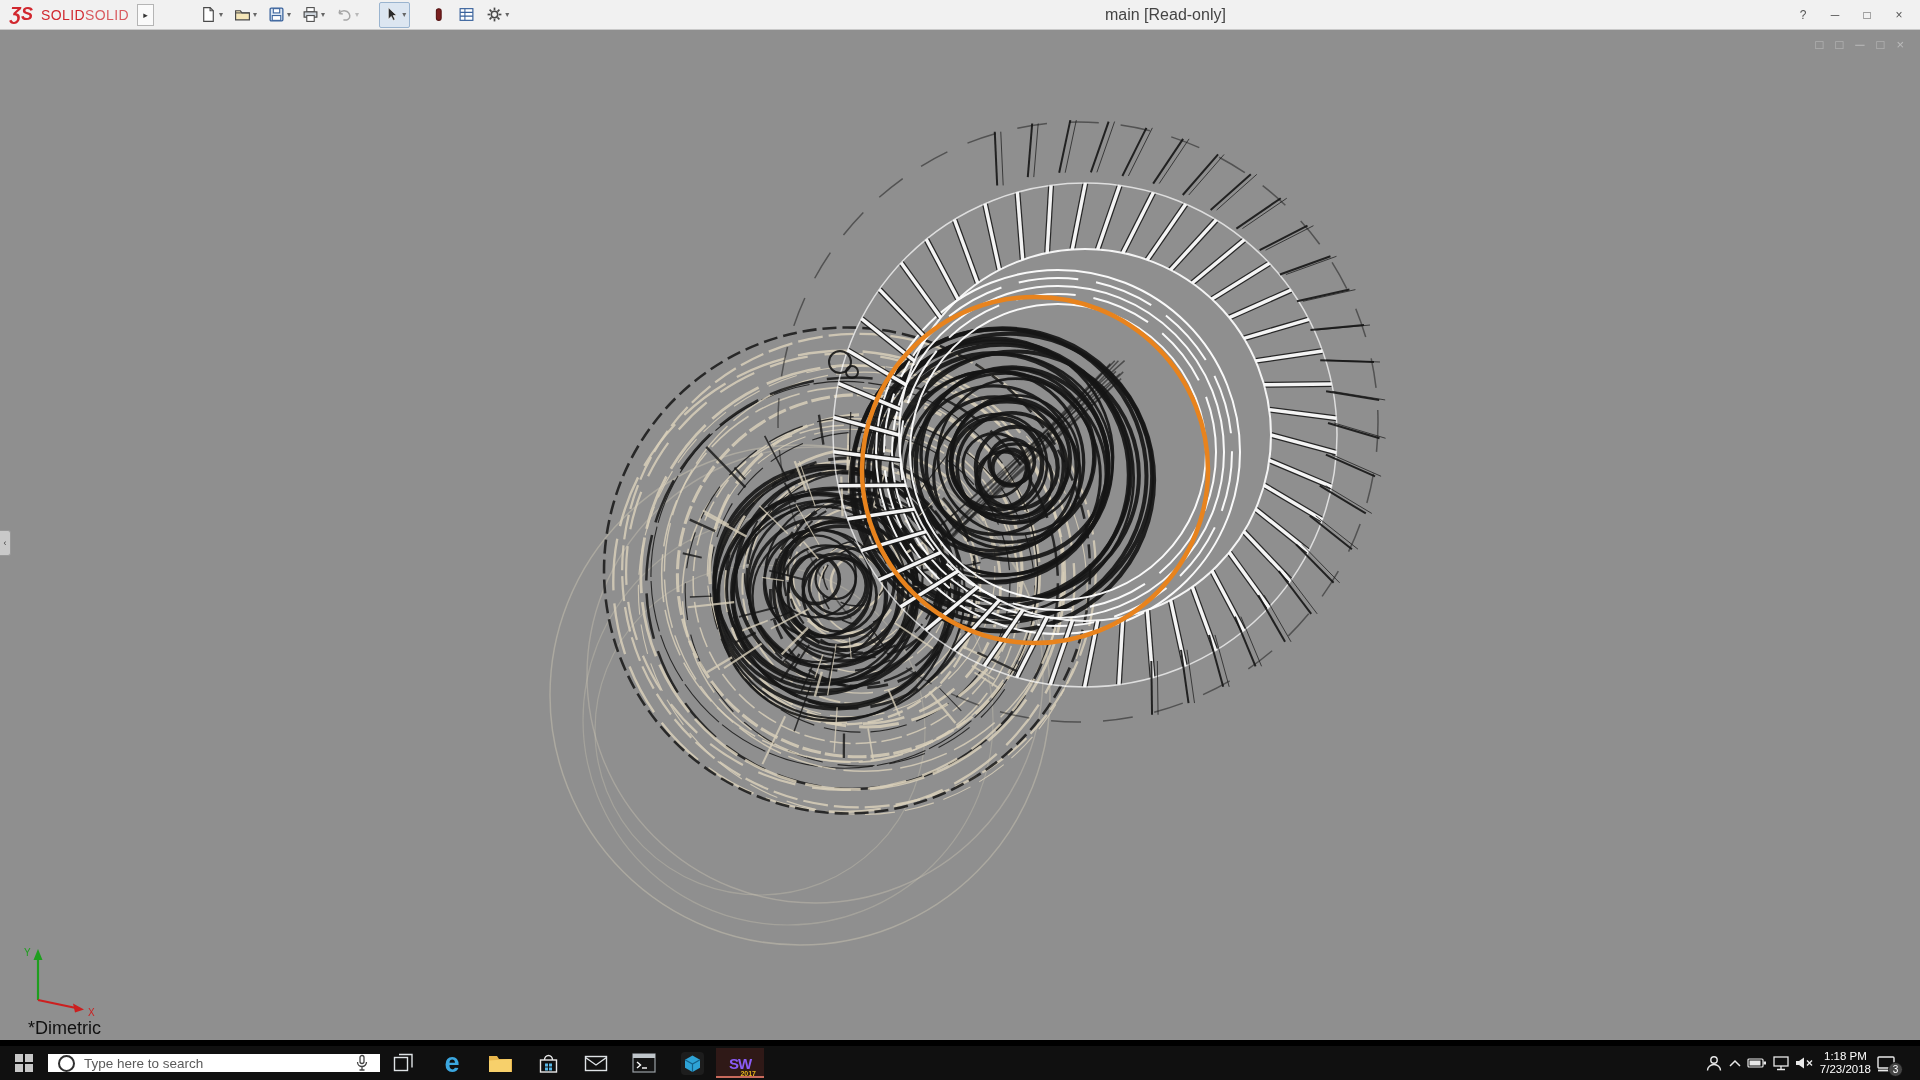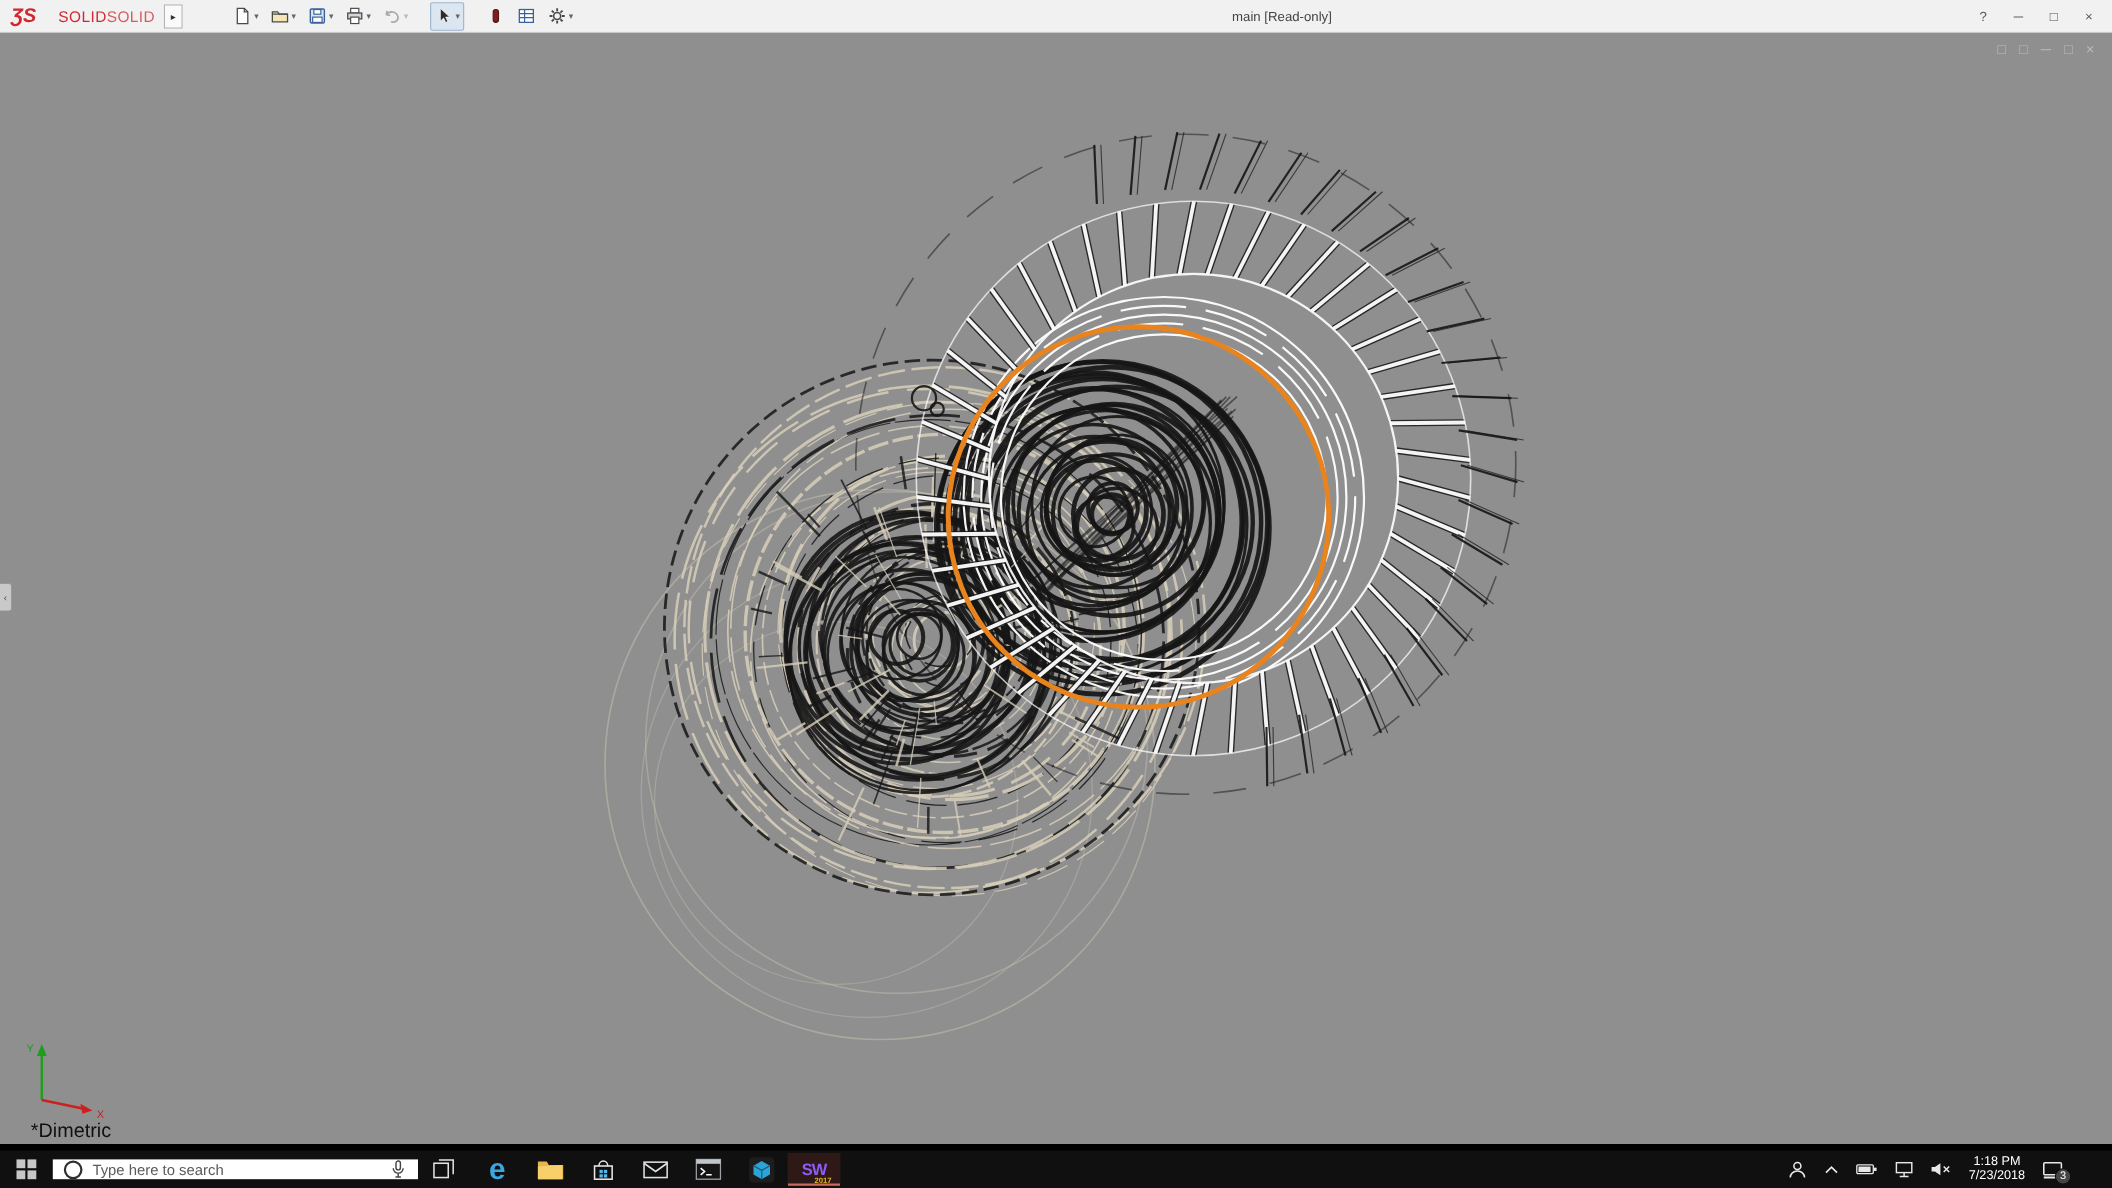--- a/index.html
+++ b/index.html
@@ -1,31 +1,31 @@
 <!DOCTYPE html>
 <html><head>
 <meta charset="utf-8">
 <style>
   *{margin:0;padding:0;box-sizing:border-box}
   html,body{width:1920px;height:1080px;overflow:hidden;font-family:"Liberation Sans",sans-serif;background:#000}
 
   
   .titlebar{position:absolute;top:0;left:0;width:1920px;height:30px;background:#f1f1f1;border-bottom:1px solid #c9c9c9;display:flex;align-items:center;z-index:30}
   .brand{display:flex;align-items:baseline;padding:0 8px 0 10px;white-space:nowrap}
-  .brand-mark{color:#d1272e;font-weight:bold;font-style:italic;font-size:18px;margin-right:20px}
+  .brand-mark{color:#d1272e;font-weight:bold;font-style:italic;font-size:18px;margin-right:8px}
   .brand-bold{color:#d1272e;font-weight:normal;font-size:14px;letter-spacing:.4px}
   .brand-light{color:#d1272e;opacity:.75;font-size:14px;letter-spacing:.4px}
   .expand-btn{width:17px;height:22px;border:1px solid #b5b5b5;background:#fafafa;font-size:9px;color:#333;display:flex;align-items:center;justify-content:center;margin-right:42px;cursor:pointer}
   .tb-group{display:flex;align-items:center;gap:3px;margin-right:16px}
   .tb-btn{display:flex;align-items:center;height:26px;padding:2px 3px;border:1px solid transparent;border-radius:2px;cursor:pointer}
   .tb-btn svg{display:block}
   .tb-btn.active{background:#dce6f1;border:1px solid #9ab4cf}
   .tb-btn.disabled{opacity:.4}
   .tb-caret{font-size:8px;color:#666;margin-left:2px;line-height:1}
-  .window-title{position:absolute;left:60.7%;transform:translateX(-50%);font-size:12px;color:#444;white-space:nowrap}
+  .window-title{position:absolute;left:60.7%;transform:translateX(-50%);font-size:16px;color:#444;white-space:nowrap}
   .win-controls{position:absolute;right:6px;top:0;height:30px;display:flex;align-items:center;gap:2px}
   .win-btn{width:30px;height:24px;display:flex;align-items:center;justify-content:center;font-size:12px;color:#555;cursor:pointer}
 
   
   .viewport{position:absolute;top:30px;left:0;width:1920px;height:1010px;background:#8f8f8f;overflow:hidden}
   .scene{position:absolute;left:0;top:0;width:1920px;height:1010px}
   .mdi-controls{position:absolute;top:8px;right:16px;display:flex;gap:12px;opacity:.38;color:#fff;font-size:13px;line-height:1}
   .mdi-controls span{cursor:pointer}
   .flyout-tab{position:absolute;left:0;top:500px;width:11px;height:26px;background:#c9c9c9;border:1px solid #989898;border-left:none;border-radius:0 3px 3px 0;color:#444;font-size:9px;display:flex;align-items:center;justify-content:center;cursor:pointer}
   .view-label{position:absolute;left:28px;bottom:1px;font-size:18px;color:#111}
@@ -39,21 +39,21 @@
   .search-box{width:332px;background:#fff;display:flex;align-items:center;padding:0 10px;gap:9px;cursor:text}
   .search-box input{flex:1;border:none;outline:none;font-size:13.5px;color:#333;background:transparent;font-family:"Liberation Sans",sans-serif}
   .search-box input::placeholder{color:#5a5a5a;opacity:1}
   .cortana-icon{width:17px;height:17px;border-radius:50%;border:2px solid #2f2f2f;flex:none}
   .task-btn{width:48px;display:flex;align-items:center;justify-content:center;cursor:pointer;position:relative}
   .task-btn.active{background:rgba(209,75,60,.16);box-shadow:inset 0 -2px 0 #c96a5c}
   .edge-e{font-size:27px;font-weight:bold;color:#3ba7e0;line-height:1}
   .sw-badge{position:relative;width:30px;height:30px;display:flex;align-items:center;justify-content:center}
   .sw-letters{color:#8b5cf6;font-weight:bold;font-size:15px;letter-spacing:-1px}
   .sw-year{position:absolute;right:-1px;bottom:1px;color:#e7b51c;font-size:7px;font-weight:bold}
-  .tray{margin-left:auto;display:flex;align-items:center;gap:15px;padding:0 16px 0 10px;color:#e8e8e8}
+  .tray{margin-left:auto;display:flex;align-items:center;gap:5px;padding:0 6px 0 10px;color:#e8e8e8}
   .tray-icon{display:flex;align-items:center;justify-content:center;cursor:pointer}
   .clock{text-align:center;font-size:11.5px;line-height:13px;color:#fff;cursor:default}
   .notif{position:relative;cursor:pointer;margin-right:6px}
   .badge{position:absolute;right:-7px;bottom:-5px;min-width:15px;height:15px;border-radius:8px;background:#454545;border:1px solid #101010;color:#fff;font-size:10px;display:flex;align-items:center;justify-content:center;padding:0 3px}
   .show-desktop{width:7px;border-left:1px solid #3a3a3a;cursor:pointer}
 </style>
 </head>
 <body>
 
 <div class="titlebar">

